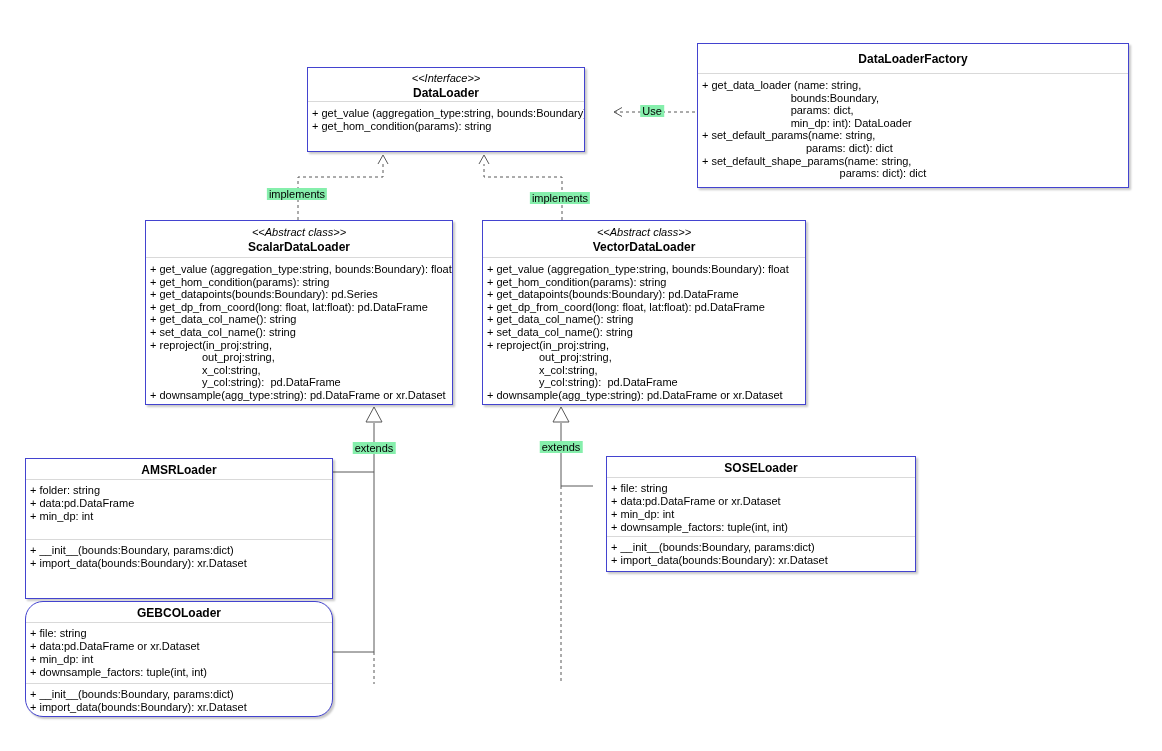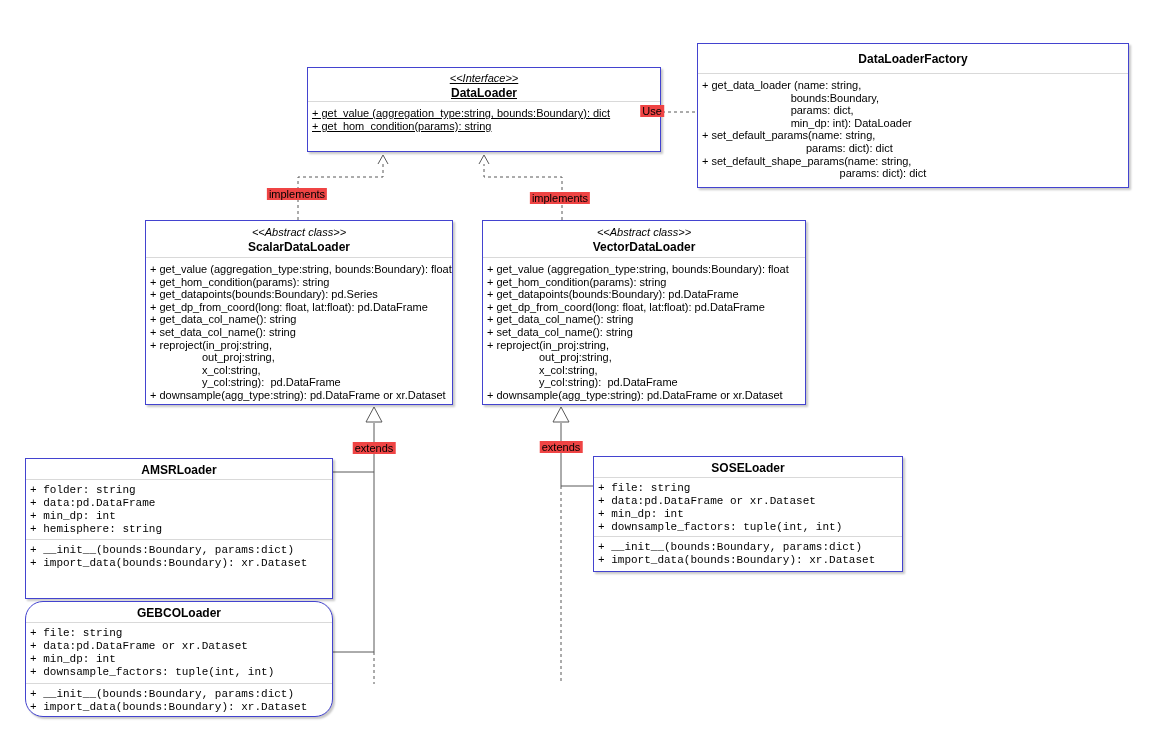--- a/index.html
+++ b/index.html
@@ -30,41 +30,41 @@
   .stereotype{font-style:italic;font-size:11px;line-height:14px;}
   .cls-name{font-weight:bold;font-size:12px;line-height:16px;}
   .uml-section{
     box-sizing:border-box;font-size:11px;padding:5px 2px 0 4px;
     overflow:hidden;flex:0 0 auto;
   }
   .uml-section.last{flex:1 1 auto;}
   .uml-section.sep{border-bottom:1px solid var(--separator);}
   .member-line{white-space:pre;}
   
-  #box-dataloader{left:307px;top:67px;width:354px;height:85px;text-decoration:underline;}
+  #box-dataloader{left:307px;top:67px;width:278px;height:85px;}
   #box-dataloader .uml-title{height:34px;padding-top:3px;}
   #box-dataloader .uml-section{line-height:13px;}
   #box-factory{left:697px;top:43px;width:432px;height:145px;}
   #box-factory .uml-title{height:30px;padding-top:7px;}
   #box-factory .uml-section{line-height:12.6px;}
   #box-scalar{left:145px;top:220px;width:308px;height:185px;}
   #box-scalar .uml-title, #box-vector .uml-title{height:37px;padding-top:4px;}
   #box-scalar .uml-section, #box-vector .uml-section{line-height:12.6px;}
   #box-vector{left:482px;top:220px;width:324px;height:185px;}
   .small-box .uml-title{height:21px;padding-top:3px;}
-  .small-box .uml-section{line-height:13px;padding-top:4px;font-family:Liberation Mono, monospace;}
+  .small-box .uml-section{line-height:13px;padding-top:4px;}
   #box-amsr{left:25px;top:458px;width:308px;height:141px;}
   #box-amsr .attrs{height:60px;}
   #box-gebco{left:25px;top:601px;width:308px;height:116px;border-radius:18px;}
   #box-gebco .attrs{height:61px;}
-  #box-sose{left:593px;top:456px;width:310px;height:116px;}
+  #box-sose{left:606px;top:456px;width:310px;height:116px;}
   #box-sose .attrs{height:59px;}
   .edge-label{
     position:absolute;z-index:3;transform:translate(-50%,-50%);
-    font-size:11px;background:#ef4444;padding:0 2px;white-space:nowrap;
+    font-size:11px;background:#86efac;padding:0 2px;white-space:nowrap;
   }
 </style>
 </head>
 <body>
 
 <div id="canvas">
 
   <svg id="connectors" width="1162" height="751">
 
     <path class="dash" d="M614 112 H697"></path>
@@ -162,21 +162,20 @@
   </div>
 
   <div class="uml-box small-box" id="box-amsr">
     <div class="uml-title">
       <div class="cls-name">AMSRLoader</div>
     </div>
     <div class="uml-section attrs sep">
         <div class="member-line">+ folder: string</div>
         <div class="member-line">+ data:pd.DataFrame</div>
         <div class="member-line">+ min_dp: int</div>
-        <div class="member-line">+ hemisphere: string</div>
       </div>
     <div class="uml-section last">
         <div class="member-line">+ __init__(bounds:Boundary, params:dict)</div>
         <div class="member-line">+ import_data(bounds:Boundary): xr.Dataset</div>
       </div>
   </div>
 
   <div class="uml-box small-box" id="box-gebco">
     <div class="uml-title">
       <div class="cls-name">GEBCOLoader</div>

